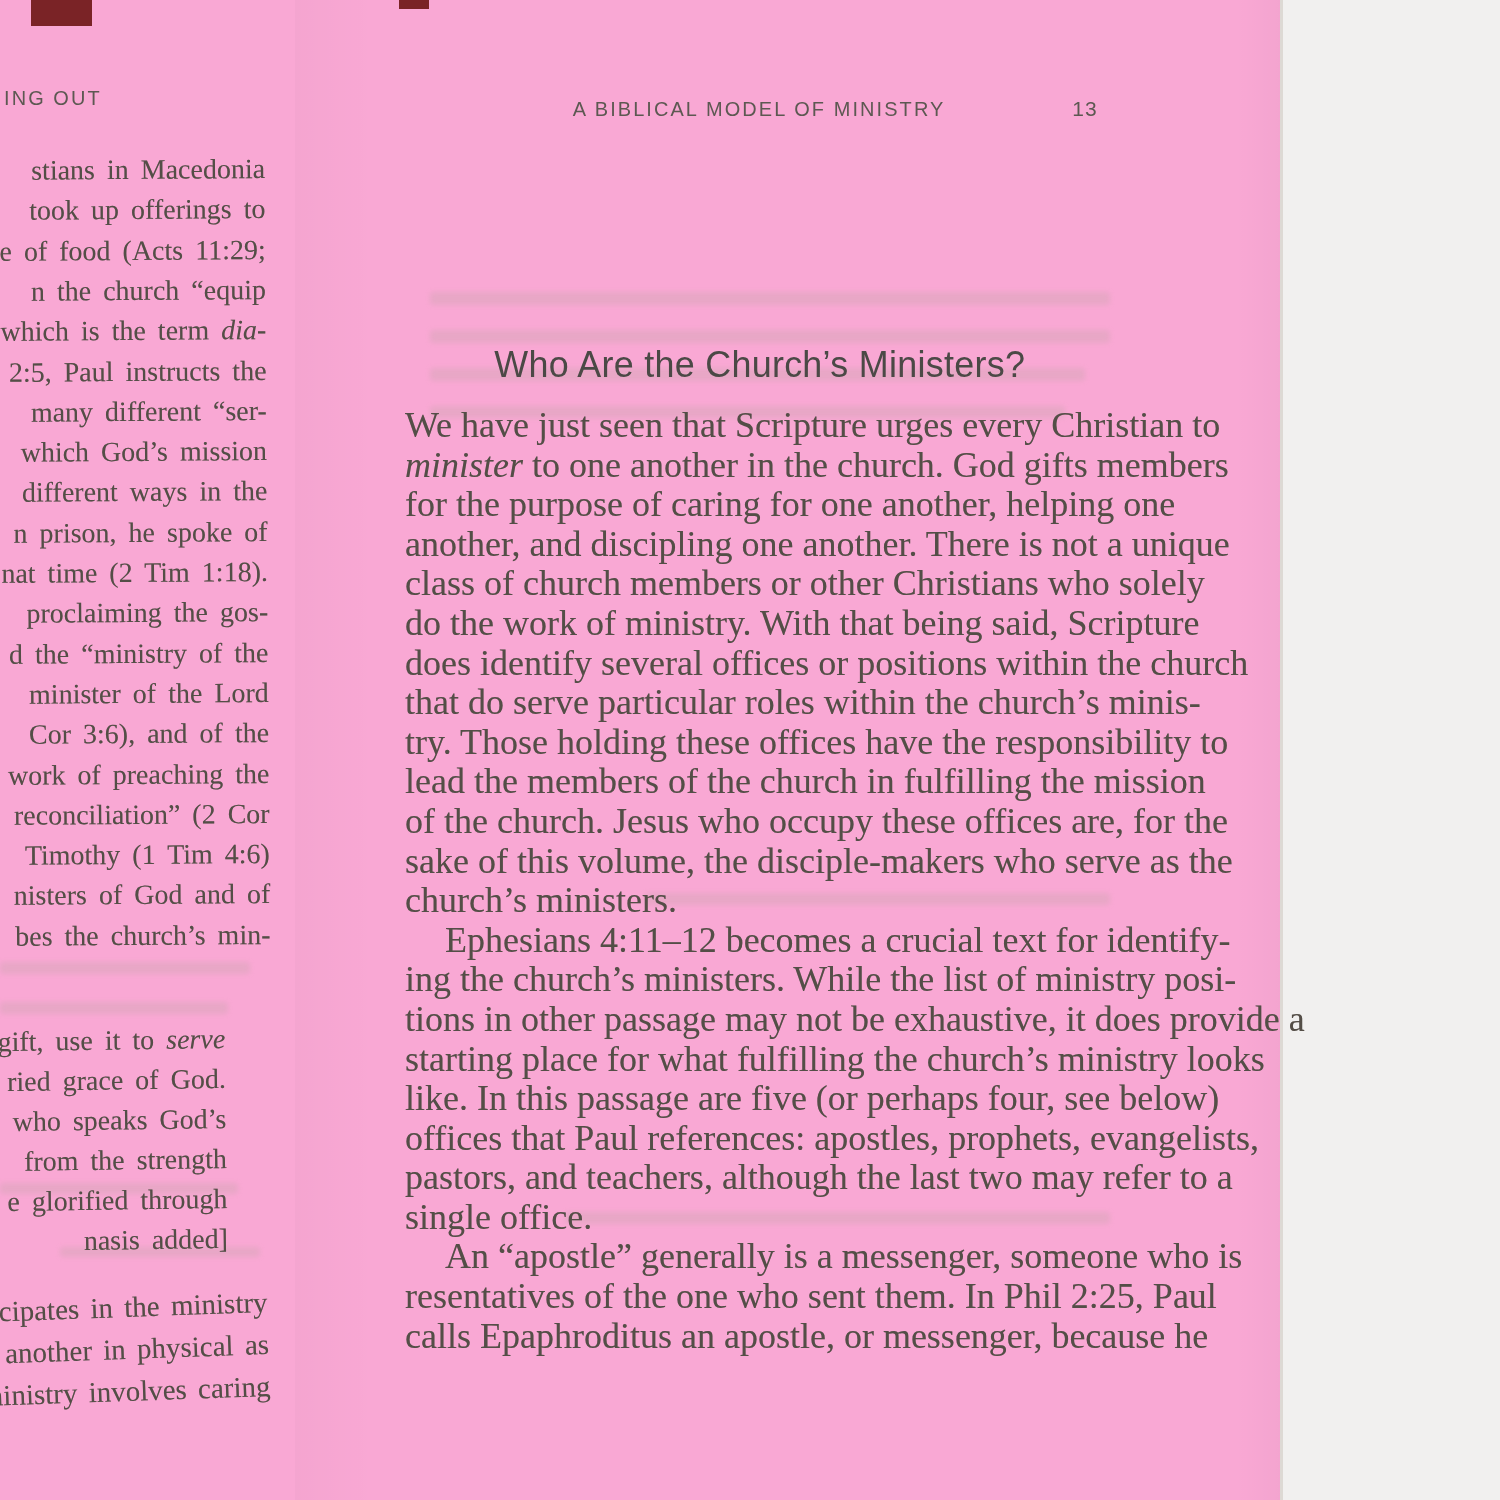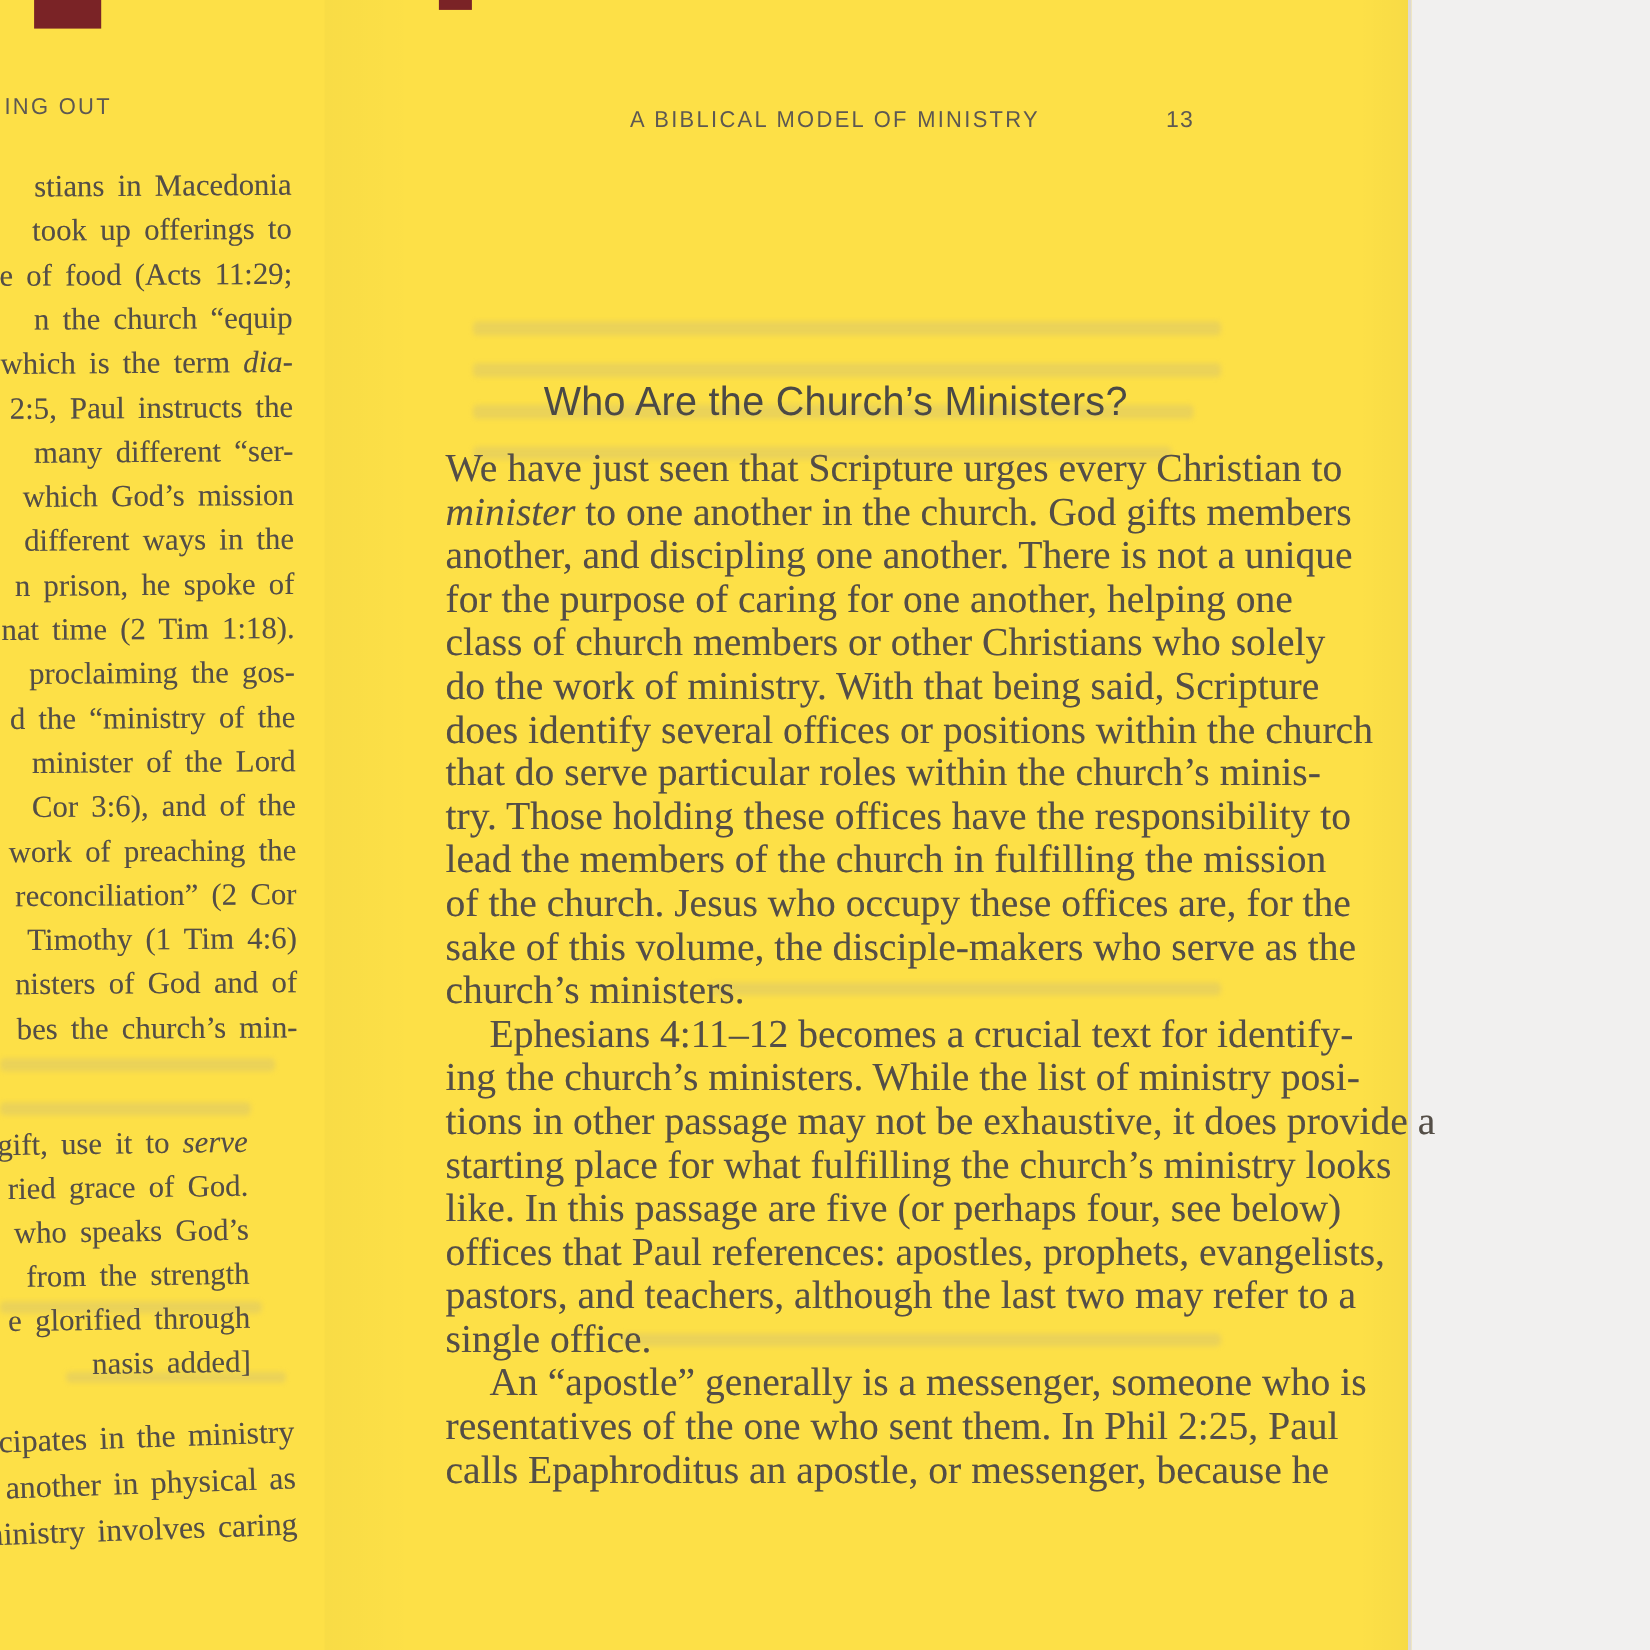--- a/index.html
+++ b/index.html
@@ -1,16 +1,16 @@
 <!DOCTYPE html>
 <html><head>
 <meta charset="utf-8">
 <style>
   html,body{margin:0;padding:0;background:#f1f0ef;}
-  .photo{position:relative;width:1500px;height:1500px;background:#fde047;overflow:hidden;
+  .photo{position:relative;width:1500px;height:1500px;background:#f9a8d4;overflow:hidden;
          font-family:"Liberation Serif", serif;color:#544e47;}
   
   .right-margin{position:absolute;top:0;left:1283px;width:217px;height:1500px;
                 background:#f1f0ef;}
   .page-edge{position:absolute;top:0;left:1280px;width:3px;height:1500px;background:#ddd9d4;}
   .edge-shade{position:absolute;top:0;left:1235px;width:45px;height:1500px;
               background:linear-gradient(to right, rgba(0,0,0,0), rgba(0,0,0,0.025));}
   .gutter-shade{position:absolute;top:0;left:295px;width:115px;height:1500px;
                 background:linear-gradient(to right, rgba(0,0,0,0.018), rgba(0,0,0,0) 70%);}
   
@@ -19,21 +19,21 @@
   
   .ghost{position:absolute;background:rgba(172,162,148,0.22);filter:blur(2.5px);
          border-radius:4px;}
   
   .run-head{position:absolute;font-family:"Liberation Sans", sans-serif;
             font-size:21px;letter-spacing:2.2px;color:#5d5852;white-space:nowrap;
             transform:scaleX(0.95);transform-origin:left top;}
   .lp-run{left:4px;top:86px;}
   .rp-run{left:405px;top:97px;width:709px;text-align:center;transform:scaleX(1);}
   .rp-run .inner{display:inline-block;transform:scaleX(0.95);}
-  .page-num{position:absolute;left:1060px;top:97px;width:50px;text-align:left;
+  .page-num{position:absolute;left:1060px;top:97px;width:50px;text-align:center;
             font-family:"Liberation Sans", sans-serif;font-size:21px;
             letter-spacing:1px;color:#5d5852;}
   
   .left-clip{position:absolute;left:0;top:0;width:322px;height:1500px;overflow:hidden;}
   .lp-block{position:absolute;width:0;}
   .lp-main{right:57px;top:155px;transform:rotate(-0.4deg);transform-origin:right top;}
   .lp-quote{right:97px;top:1025px;transform:rotate(-0.8deg);transform-origin:right top;}
   .lp-close{right:55px;top:1288px;font-size:29px;transform:rotate(-2deg);
             transform-origin:right top;}
   .lp-block .line{position:absolute;right:0;white-space:nowrap;font-size:28px;
@@ -124,22 +124,22 @@
   <div class="page-num">13</div>
 
 
   <div class="rp-col rp-heading">
     <span class="inner">Who Are the Church’s Ministers?</span>
   </div>
 
   <div class="rp-col rp-body">
       <div class="line">We have just seen that Scripture urges every Christian to</div>
       <div class="line"><span class="it">minister</span><span> to one another in the church. God gifts members</span></div>
+      <div class="line">for the purpose of caring for one another, helping one</div>
       <div class="line">another, and discipling one another. There is not a unique</div>
-      <div class="line">for the purpose of caring for one another, helping one</div>
       <div class="line">class of church members or other Christians who solely</div>
       <div class="line">do the work of ministry. With that being said, Scripture</div>
       <div class="line">does identify several offices or positions within the church</div>
       <div class="line">that do serve particular roles within the church’s minis-</div>
       <div class="line">try. Those holding these offices have the responsibility to</div>
       <div class="line">lead the members of the church in fulfilling the mission</div>
       <div class="line">of the church. Jesus who occupy these offices are, for the</div>
       <div class="line">sake of this volume, the disciple-makers who serve as the</div>
       <div class="line end">church’s ministers.</div>
       <div class="line ind">Ephesians 4:11–12 becomes a crucial text for identify-</div>

